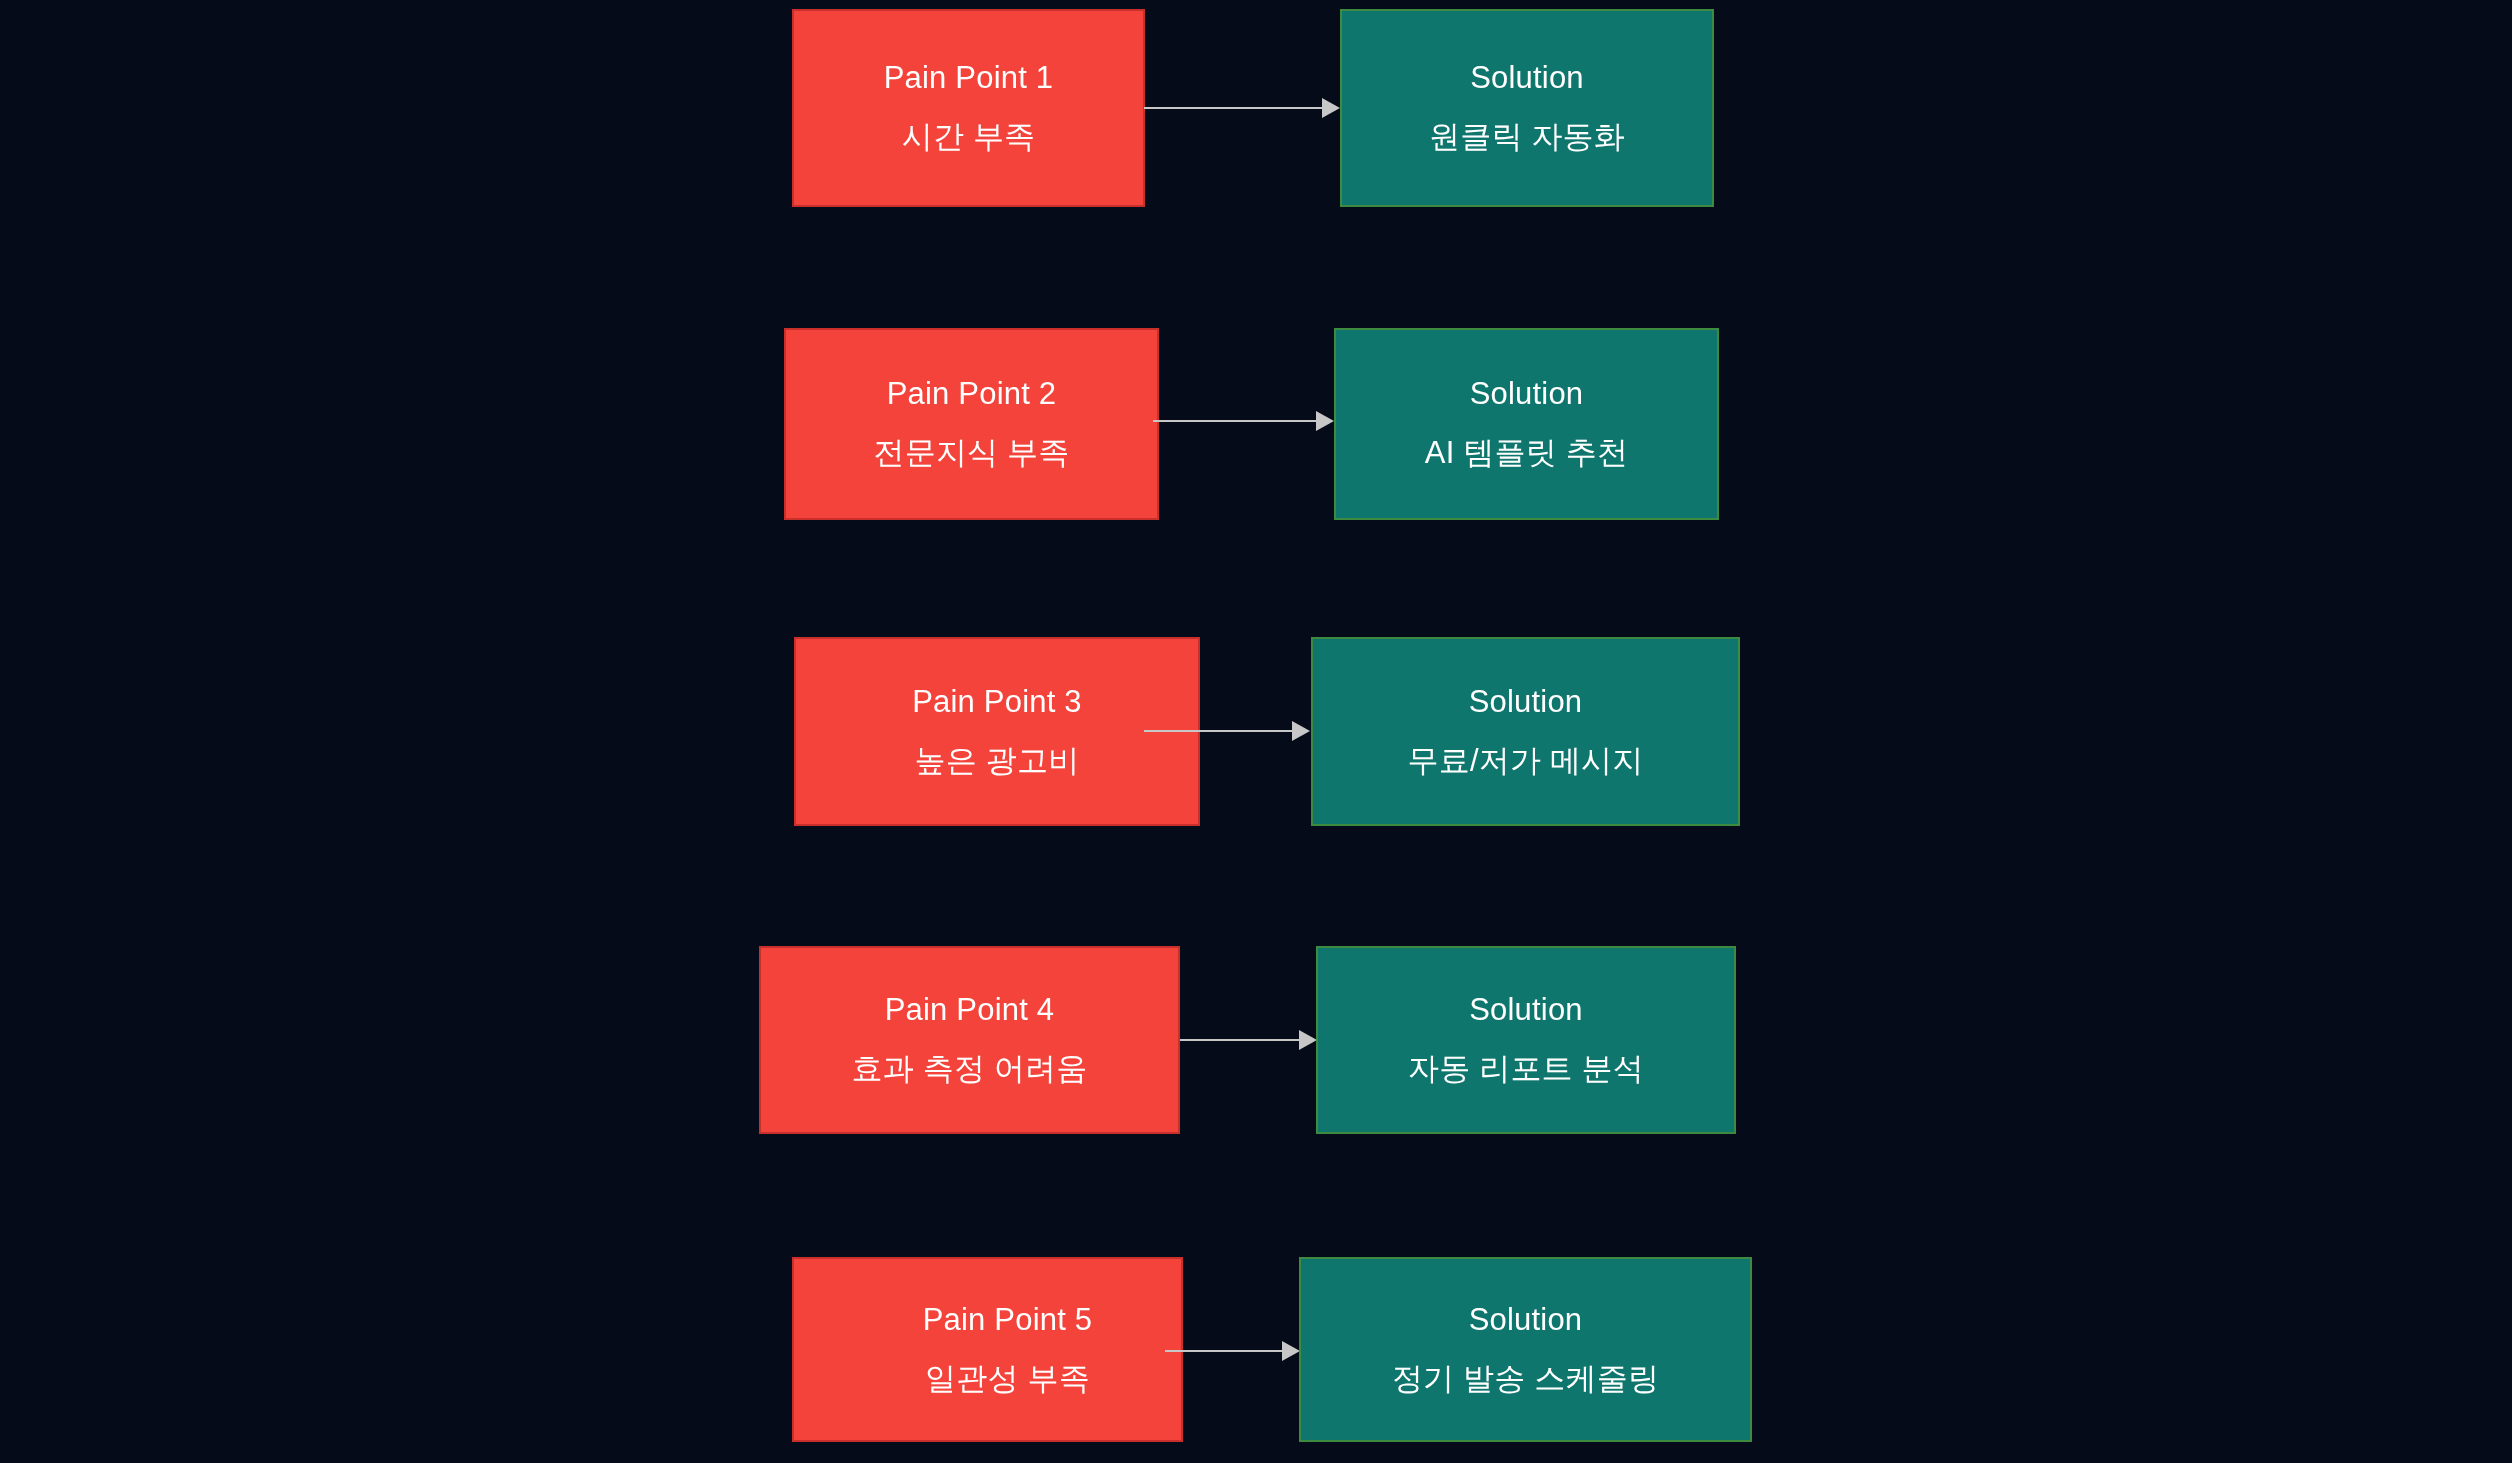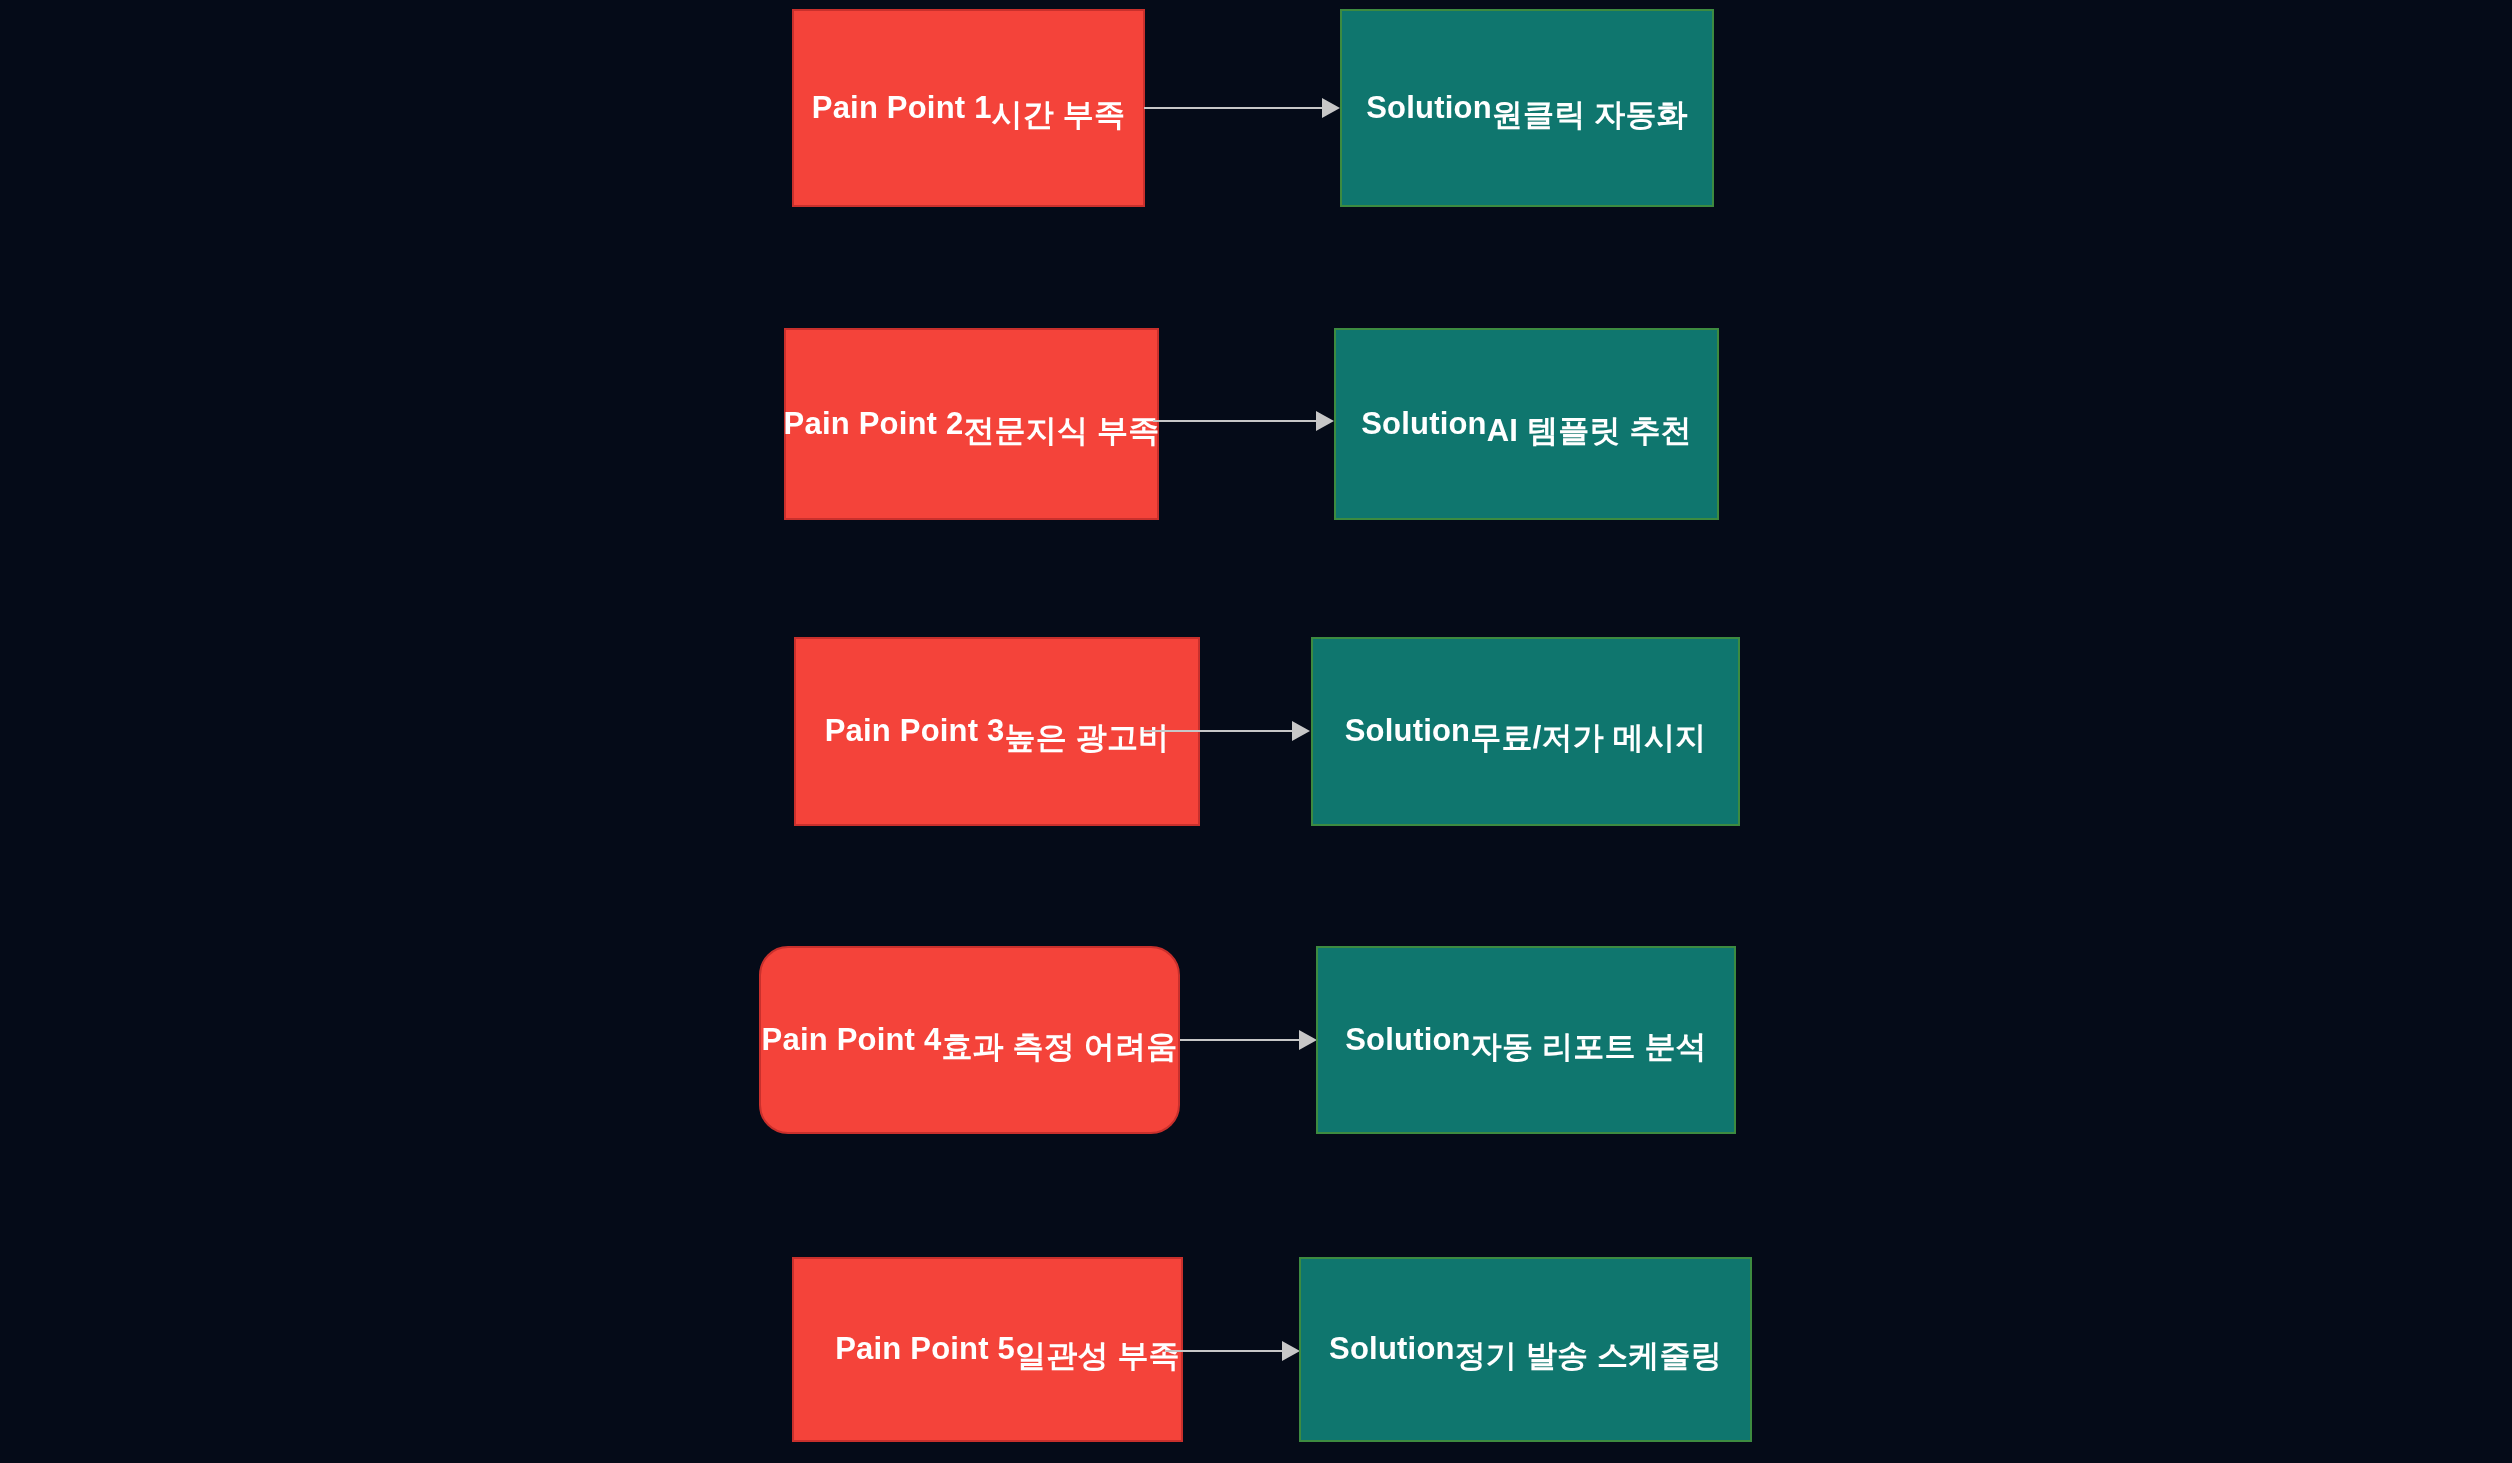--- a/index.html
+++ b/index.html
@@ -26,28 +26,28 @@
   .flow-row {
     position: absolute;
     left: 0;
     width: 2512px;
   }
 
   .node {
     position: absolute;
     box-sizing: border-box;
     display: flex;
-    flex-direction: row;
+    flex-direction: column;
     align-items: center;
     justify-content: center;
     text-align: center;
     color: #ffffff;
     line-height: 1.45;
     font-size: 31px;
-    font-weight: 700;
+    font-weight: 400;
     letter-spacing: 0.2px;
   }
 
   .node-pain {
     background: #f4433a;
     border: 2.8px solid #c9302c;
   }
 
   .node-solution {
     background: #0f766e;
@@ -128,21 +128,21 @@
       <div class="connector-shaft"></div>
       <div class="connector-head"></div>
     </div>
     <div class="node node-solution" style="left:1311px; top:637px; width:429px; height:189px;">
       <span class="node-line-1">Solution</span>
       <span class="node-line-2">무료/저가 메시지</span>
     </div>
   </div>
 
   <div class="flow-row" style="top:0px;">
-    <div class="node node-pain" style="left:759px; top:946px; width:421px; height:188px;border-radius:29px;">
+    <div class="node node-pain" style="left:759px; top:946px; width:421px; height:188px;">
       <span class="node-line-1">Pain Point 4</span>
       <span class="node-line-2">효과 측정 어려움</span>
     </div>
     <div class="connector" style="left:1180px; top:1029px; width:137px;">
       <div class="connector-shaft"></div>
       <div class="connector-head"></div>
     </div>
     <div class="node node-solution" style="left:1316px; top:946px; width:420px; height:188px;">
       <span class="node-line-1">Solution</span>
       <span class="node-line-2">자동 리포트 분석</span>

